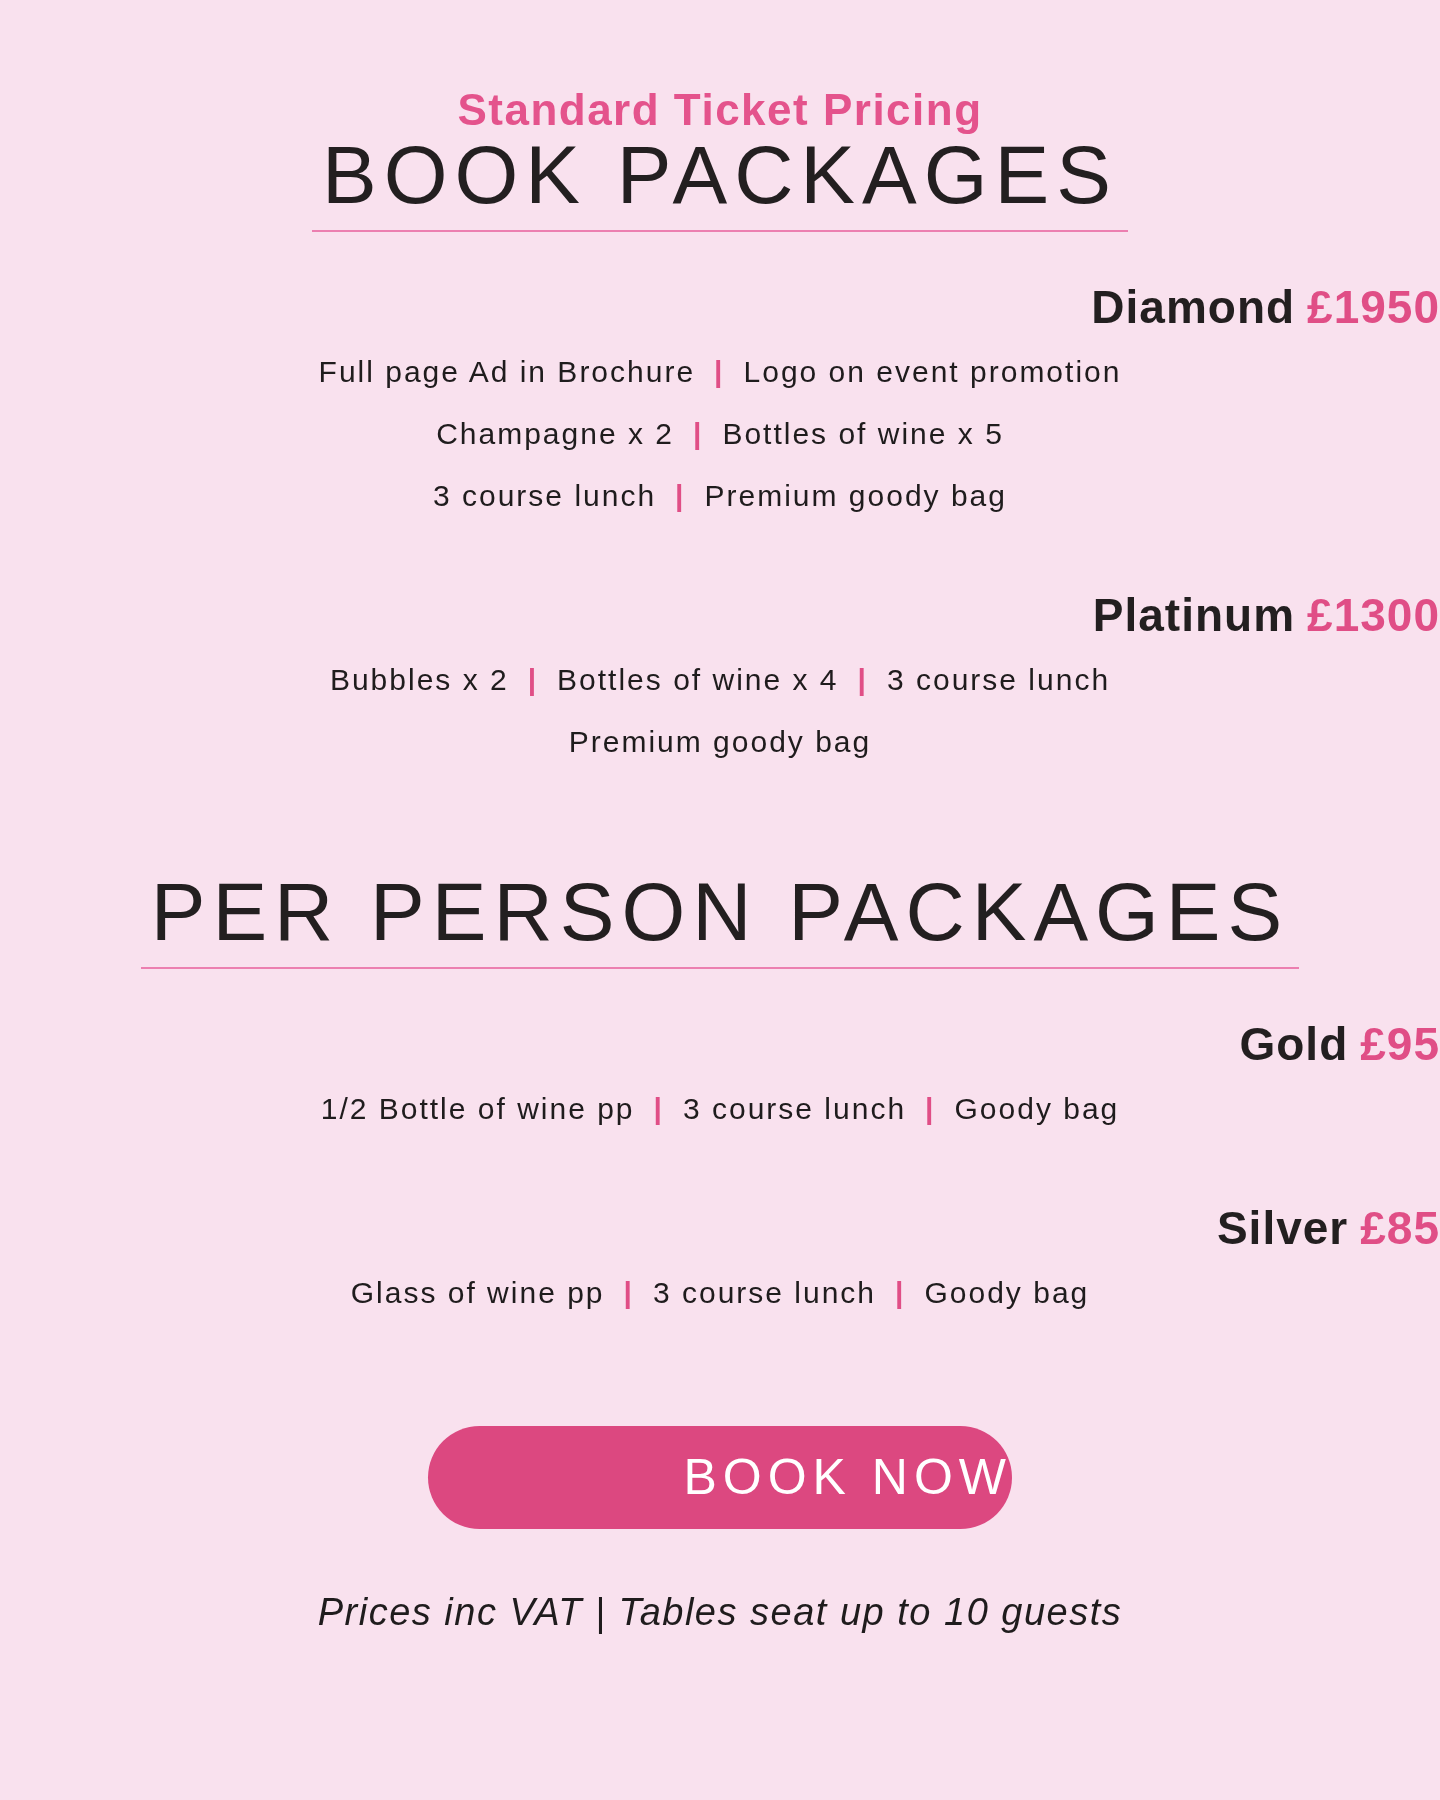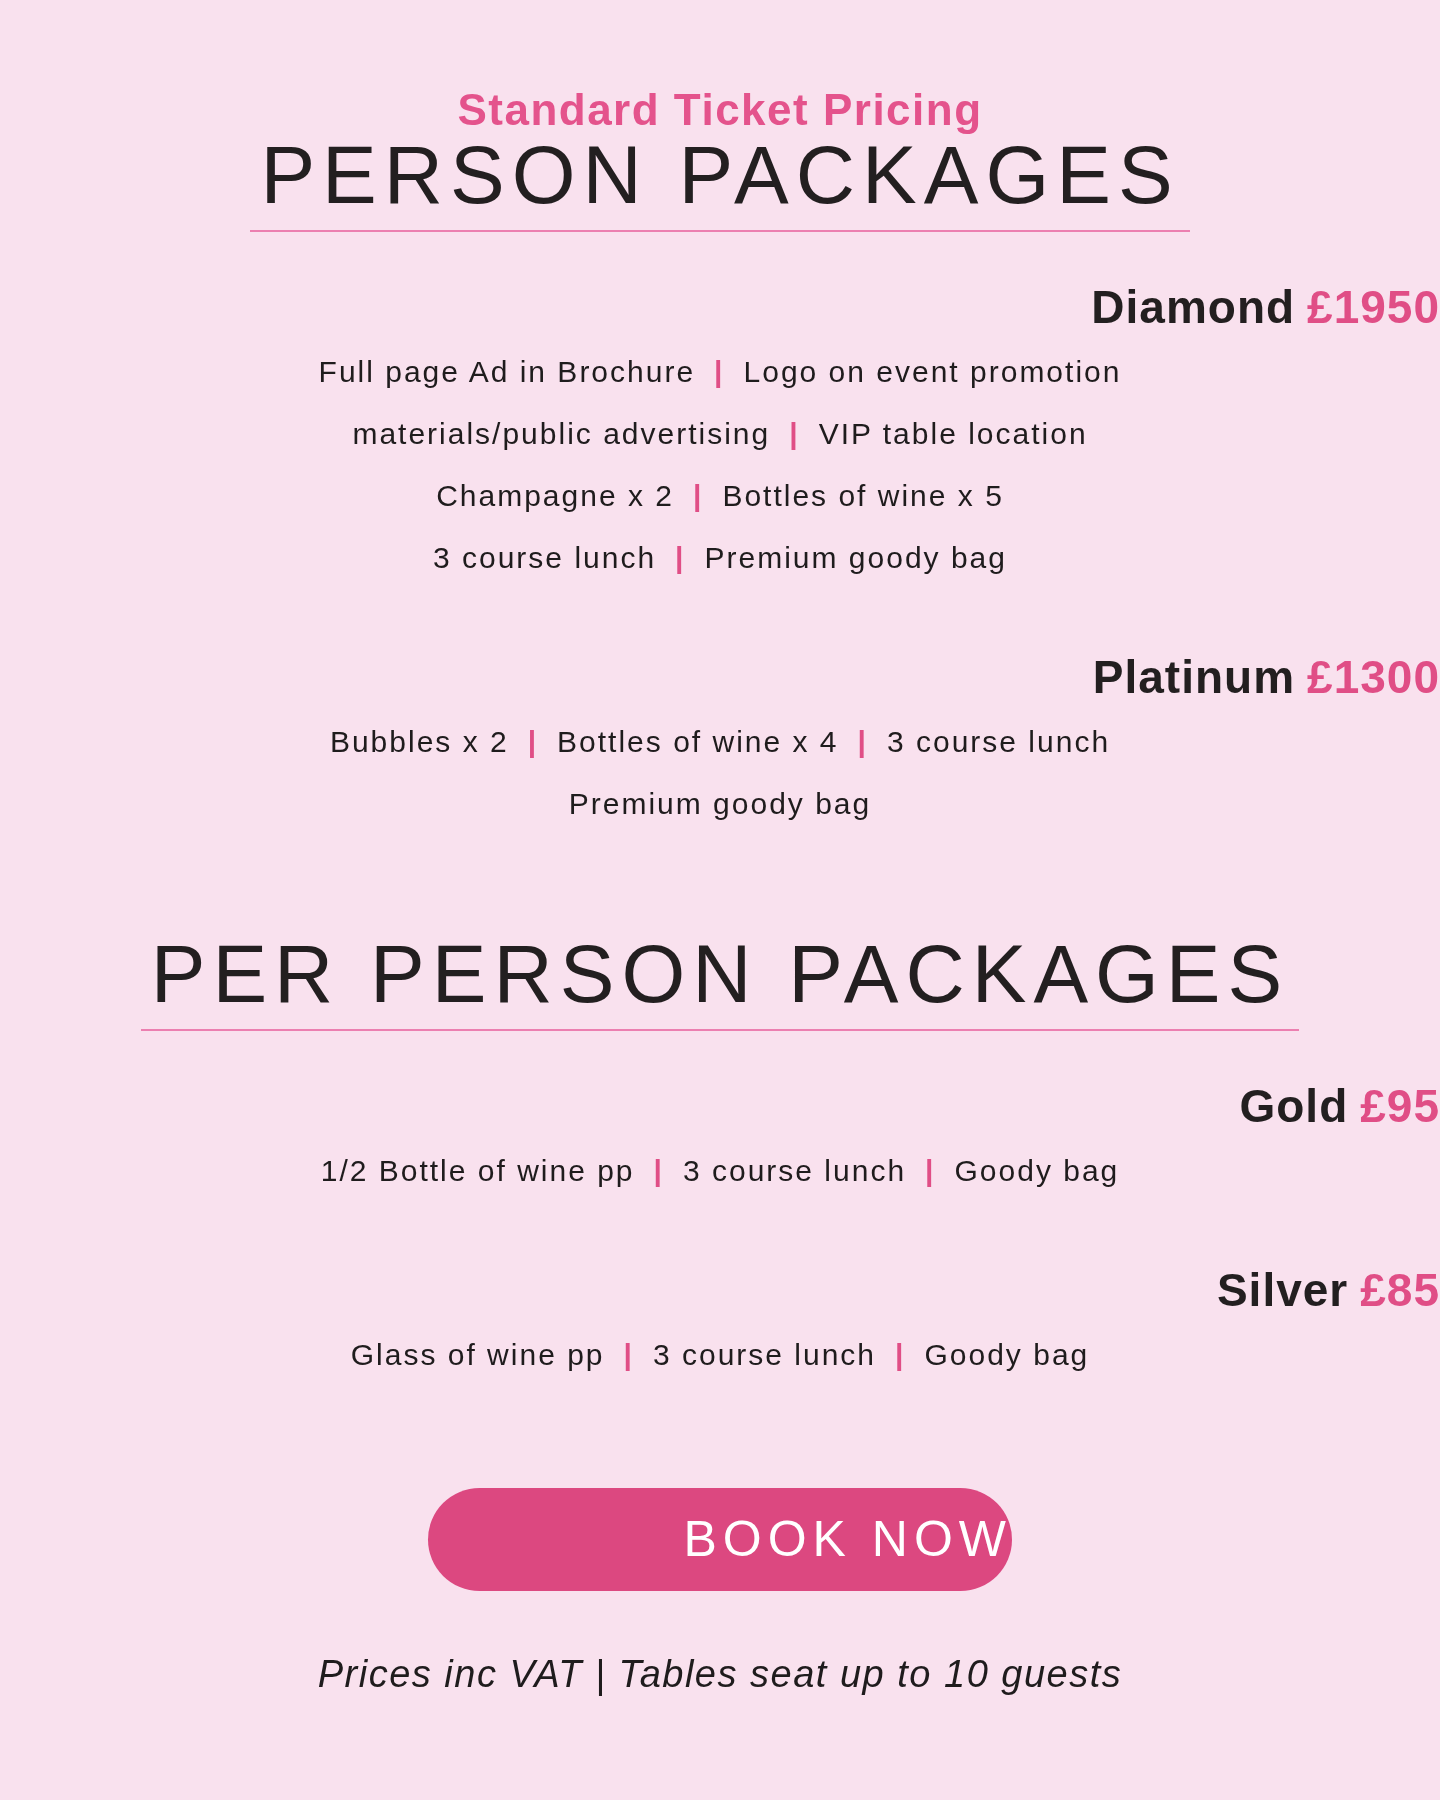--- a/index.html
+++ b/index.html
@@ -81,28 +81,27 @@
 </style>
 </head>
 <body>
 
 <div class="page">
   <div class="pretitle">Standard Ticket Pricing</div>
 
   <div id="sections">
       <div class="section">
         <div class="heading-wrap">
-          <div class="section-heading">PERSON PACKAGES</div>
+          <div class="section-heading">BOOK PACKAGES</div>
           <div class="heading-divider"></div>
         </div>
         <div class="package">
           <div class="pkg-title"><span class="pkg-name">Diamond</span><span class="pkg-price">£1950</span></div>
           <div class="pkg-body">
             <div class="pkg-line"><span class="seg">Full page Ad in Brochure</span><span class="pipe">|</span><span class="seg">Logo on event promotion</span></div>
-            <div class="pkg-line"><span class="seg">materials/public advertising</span><span class="pipe">|</span><span class="seg">VIP table location</span></div>
             <div class="pkg-line"><span class="seg">Champagne x 2</span><span class="pipe">|</span><span class="seg">Bottles of wine x 5</span></div>
             <div class="pkg-line"><span class="seg">3 course lunch</span><span class="pipe">|</span><span class="seg">Premium goody bag</span></div>
           </div>
         </div>
         <div class="package">
           <div class="pkg-title"><span class="pkg-name">Platinum</span><span class="pkg-price">£1300</span></div>
           <div class="pkg-body">
             <div class="pkg-line"><span class="seg">Bubbles x 2</span><span class="pipe">|</span><span class="seg">Bottles of wine x 4</span><span class="pipe">|</span><span class="seg">3 course lunch</span></div>
             <div class="pkg-line"><span class="seg">Premium goody bag</span></div>
           </div>

